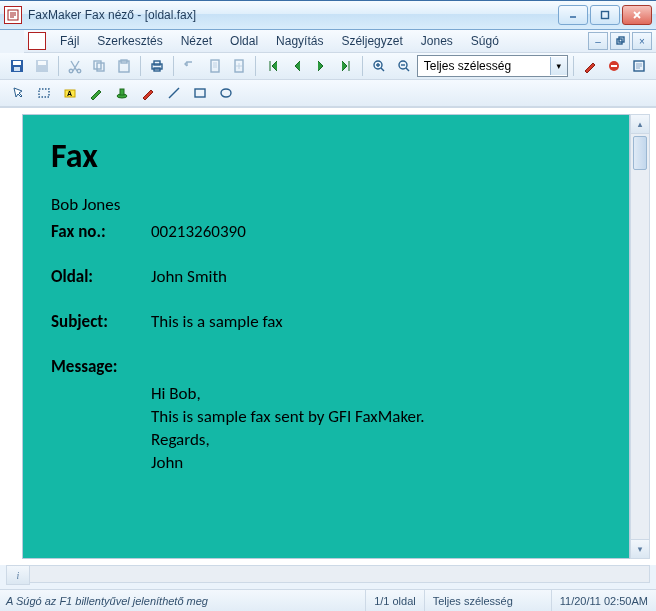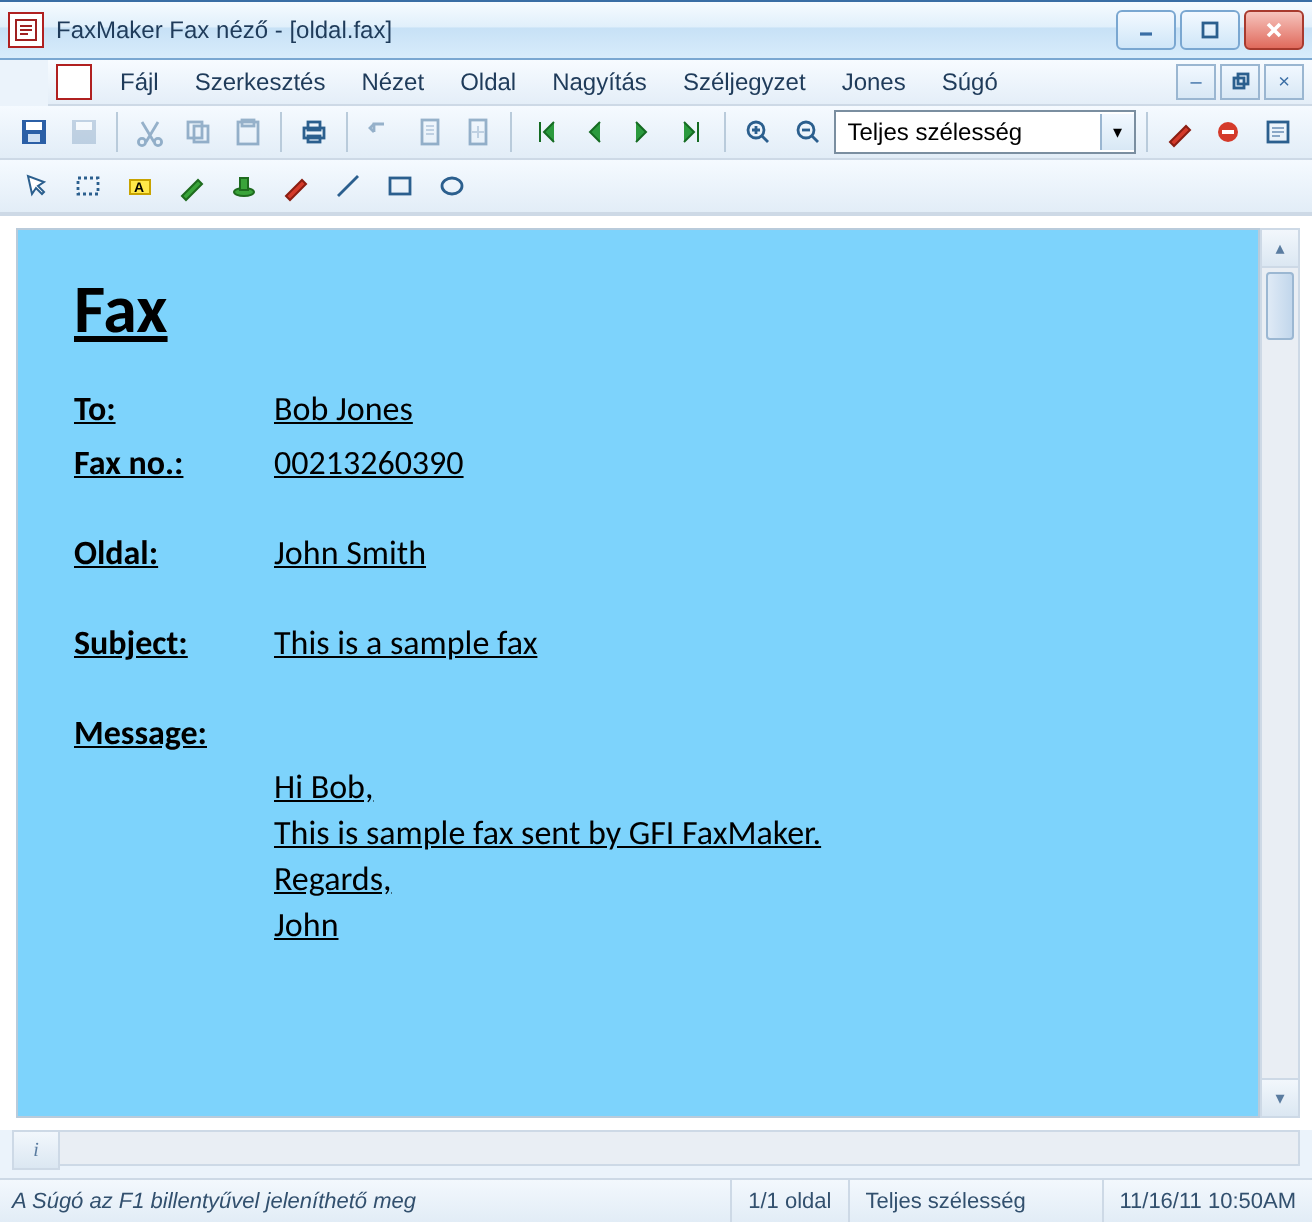--- a/index.html
+++ b/index.html
@@ -24,21 +24,21 @@
   .toolbar{height:26px;background:linear-gradient(#f5faff,#e2edf7);border-bottom:1px solid #cdd9e6;display:flex;align-items:center;padding:0 6px;gap:2px;}
   .tbtn{width:22px;height:22px;display:flex;align-items:center;justify-content:center;border:1px solid transparent;border-radius:2px;}
   .tbtn svg{width:16px;height:16px;}
   .tbtn.disabled{opacity:.45;}
   .tsep{width:1px;height:20px;background:#b9cbdb;margin:0 3px;}
   .zoomsel{display:flex;align-items:center;border:1px solid #7a8ea0;background:#fff;height:20px;}
   .zoomsel .zlabel{padding:0 6px;min-width:120px;font-size:12px;}
   .zoomsel .zbtn{width:16px;height:18px;border-left:1px solid #9ab6d1;background:linear-gradient(#f1f8ff,#d8e8f5);display:flex;align-items:center;justify-content:center;font-size:9px;}
   
   .content{flex:1;display:flex;border-top:1px solid #cdd9e6;position:relative;background:#fff;min-height:0;}
-  .page{flex:1;background:#7dd3fc;border:1px solid #b9cbdb;margin:6px 0 6px 8px;overflow:hidden;position:relative;text-decoration:underline;}
+  .page{flex:1;background:#14b8a6;border:1px solid #b9cbdb;margin:6px 0 6px 22px;overflow:hidden;position:relative;}
   .pagebody{padding:20px 28px;font-family:Calibri,Arial,sans-serif;color:#000;}
   .pagebody h1{font-size:34px;font-weight:700;margin:0 0 18px 0;}
   .frow{display:flex;margin-bottom:4px;font-size:17px;line-height:1.35;}
   .frow .lab{font-weight:700;width:100px;}
   .fspacer{height:18px;}
   .msgbody{margin-left:100px;font-size:17px;line-height:1.35;}
   .vscroll{width:18px;background:#e9eef4;border:1px solid #cdd9e6;margin:6px 6px 6px 0;display:flex;flex-direction:column;}
   .sbtn{height:18px;background:linear-gradient(#f2f7fc,#dbe7f2);border-bottom:1px solid #cdd9e6;display:flex;align-items:center;justify-content:center;font-size:9px;color:#5a7ca0;}
   .sbtn.bot{border-top:1px solid #cdd9e6;border-bottom:none;}
   .strack{flex:1;position:relative;}
@@ -279,21 +279,20 @@
         </svg>
       </div>
   </div>
 
   <div class="content">
     <div class="page">
       <div class="pagebody">
         <h1>Fax</h1>
 
         <div class="frow">
-          <div class="lab">To:</div>
           <div>Bob Jones</div>
         </div>
         <div class="frow">
           <div class="lab">Fax no.:</div>
           <div>00213260390</div>
         </div>
         <div class="fspacer"></div>
         <div class="frow">
           <div class="lab">Oldal:</div>
           <div>John Smith</div>
@@ -328,16 +327,16 @@
     <div class="hbtnbox">
         <span style="font-family:Georgia,serif;font-style:italic;">i</span>
       </div>
     <div class="htrack"></div>
   </div>
 
   <div class="statusbar">
     <div class="spanelabel">A Súgó az F1 billentyűvel jeleníthető meg</div>
     <div class="spane">1/1 oldal</div>
     <div class="spane" style="min-width:110px">Teljes szélesség</div>
-    <div class="spane">11/16/11 10:50AM</div>
+    <div class="spane">11/20/11 02:50AM</div>
   </div>
 
 </div>
 
 </body></html>

